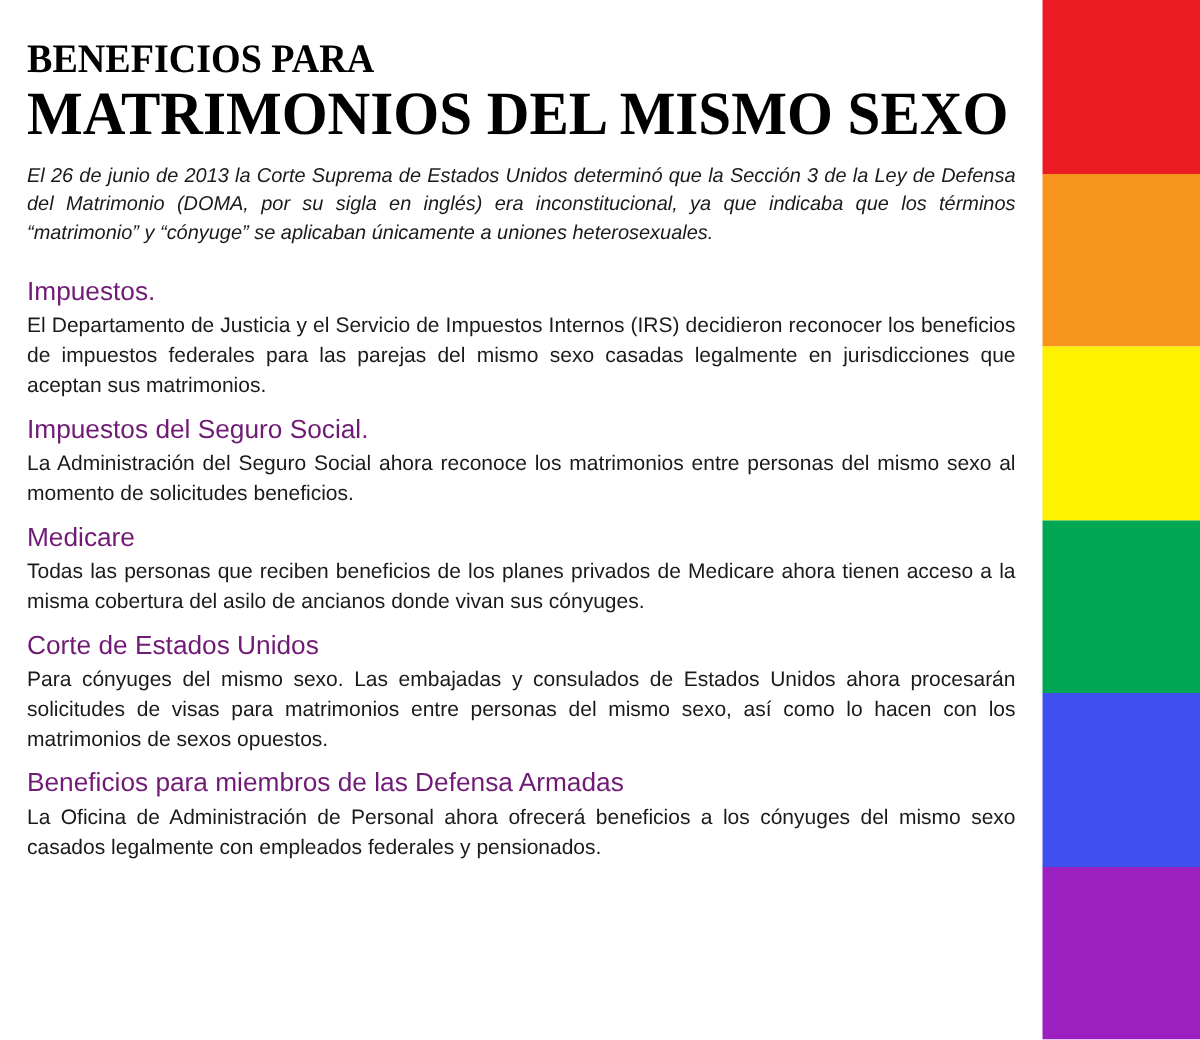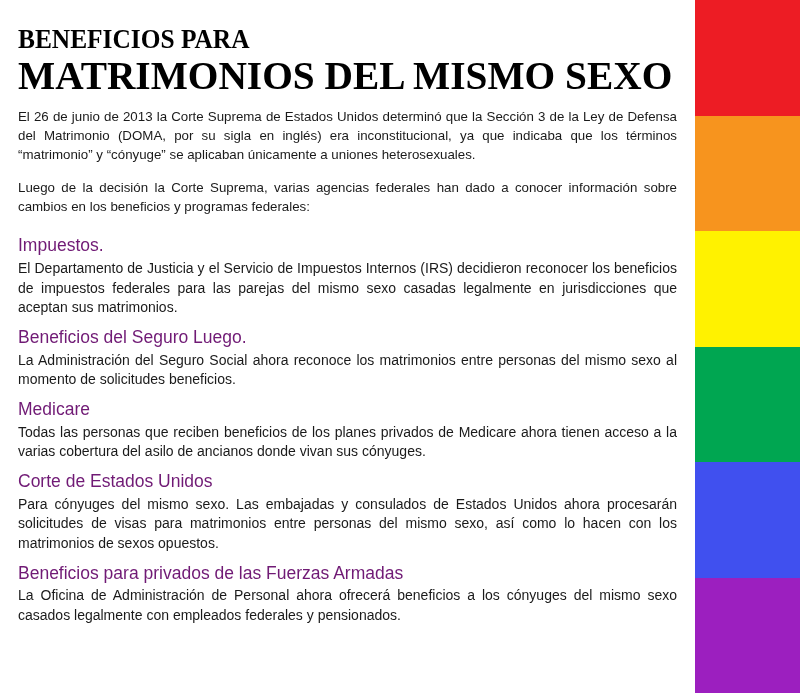--- a/index.html
+++ b/index.html
@@ -64,20 +64,21 @@
     transform-origin: left center;
     margin: 0 0 12px 0;
     white-space: nowrap;
   }
   p.body {
     font-size: 13.3px;
     line-height: 1.42;
     color: #1a1a1a;
     text-align: justify;
     margin: 0 0 14px 0;
+    font-style: italic;
   }
   h2.section {
     font-size: 17.5px;
     font-weight: normal;
     color: #701a75;
     margin: 10px 0 3px 0;
     line-height: 1.1;
   }
   h2.section.first {
     margin-top: 20px;
@@ -96,44 +97,43 @@
 <div id="page">
 
   <div id="content">
 
     <div class="title-line1">BENEFICIOS PARA</div>
 
     <div class="title-line2">MATRIMONIOS DEL MISMO SEXO</div>
 
     <p class="body">El 26 de junio de 2013 la Corte Suprema de Estados Unidos determinó que la Sección 3 de la Ley de Defensa del Matrimonio (DOMA, por su sigla en inglés) era inconstitucional, ya que indicaba que los términos “matrimonio” y “cónyuge” se aplicaban únicamente a uniones heterosexuales.</p>
 
-    <p class="body">Luego de la decisión la Corte Suprema, varias agencias federales han dado a conocer información sobre cambios en los beneficios y programas federales:</p>
 
     <div>
       <h2 class="section first">Impuestos.</h2>
       <p class="section-body">El Departamento de Justicia y el Servicio de Impuestos Internos (IRS) decidieron reconocer los beneficios de impuestos federales para las parejas del mismo sexo casadas legalmente en jurisdicciones que aceptan sus matrimonios.</p>
     </div>
 
     <div>
-      <h2 class="section">Beneficios del Seguro Luego.</h2>
+      <h2 class="section">Impuestos del Seguro Social.</h2>
       <p class="section-body">La Administración del Seguro Social ahora reconoce los matrimonios entre personas del mismo sexo al momento de solicitudes beneficios.</p>
     </div>
 
     <div>
       <h2 class="section">Medicare</h2>
-      <p class="section-body">Todas las personas que reciben beneficios de los planes privados de Medicare ahora tienen acceso a la varias cobertura del asilo de ancianos donde vivan sus cónyuges.</p>
+      <p class="section-body">Todas las personas que reciben beneficios de los planes privados de Medicare ahora tienen acceso a la misma cobertura del asilo de ancianos donde vivan sus cónyuges.</p>
     </div>
 
     <div>
       <h2 class="section">Corte de Estados Unidos</h2>
       <p class="section-body">Para cónyuges del mismo sexo. Las embajadas y consulados de Estados Unidos ahora procesarán solicitudes de visas para matrimonios entre personas del mismo sexo, así como lo hacen con los matrimonios de sexos opuestos.</p>
     </div>
 
     <div>
-      <h2 class="section">Beneficios para privados de las Fuerzas Armadas</h2>
+      <h2 class="section">Beneficios para miembros de las Defensa Armadas</h2>
     </div>
 
     <div>
       <p class="section-body">La Oficina de Administración de Personal ahora ofrecerá beneficios a los cónyuges del mismo sexo casados legalmente con empleados federales y pensionados.</p>
     </div>
 
   </div>
 
   <div id="flag">
     <div class="stripe" style="background: rgb(237, 28, 36);"></div>

